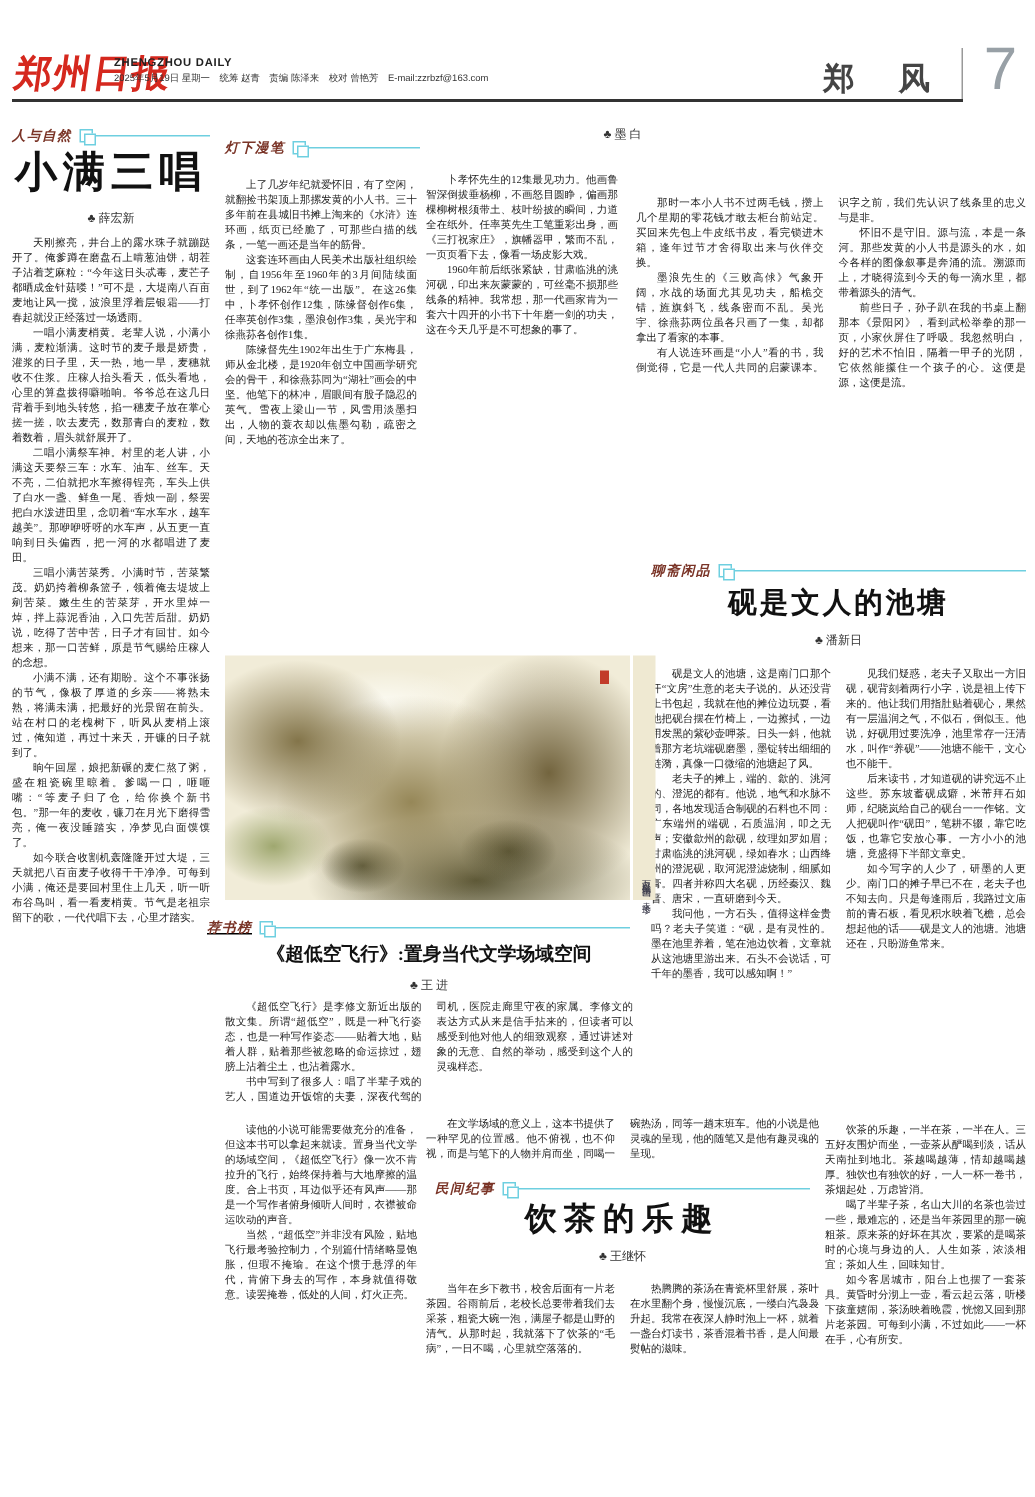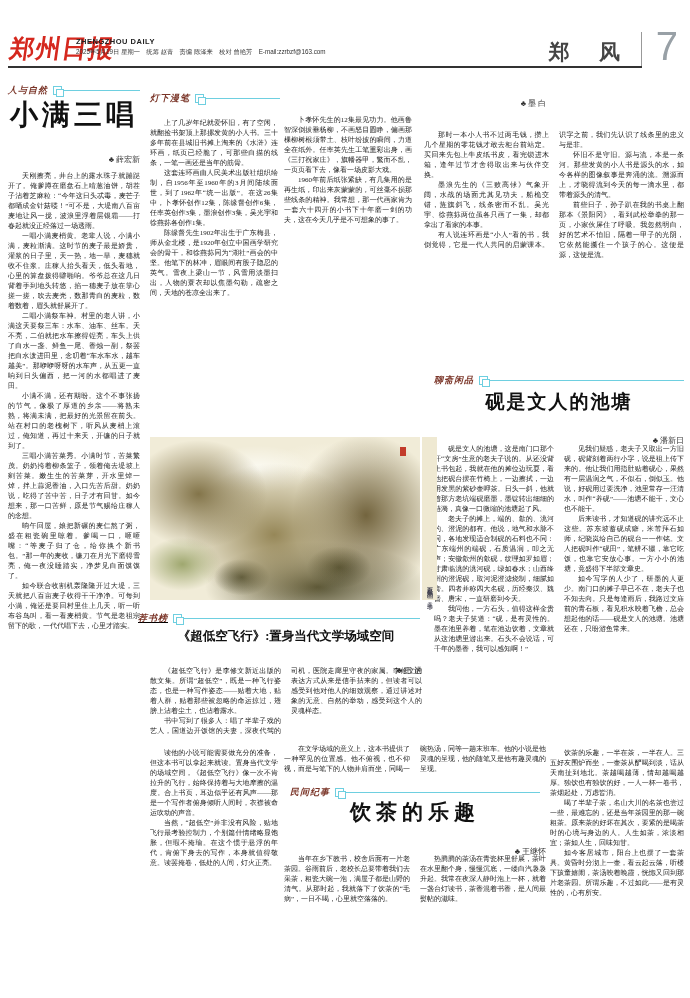--- a/index.html
+++ b/index.html
@@ -21,21 +21,21 @@
   
   .clabel{display:flex;align-items:center;height:12px;}
   .clabel .lt{font-size:9px;font-weight:bold;color:#7a3427;letter-spacing:1px;white-space:nowrap;
               font-family:"Liberation Serif",serif;font-style:italic;}
   .sqs{position:relative;width:7px;height:7px;border:1px solid #6ecfe0;margin:0 2px 0 5px;flex:none;}
   .sqs:after{content:"";position:absolute;left:2px;top:2px;width:6px;height:6px;
              border:1px solid #6ecfe0;background:#fff;}
   .cline{flex:1;height:1px;background:#6ecfe0;}
   
   .t-big{text-align:center;font-weight:bold;color:#111;}
-  .author{text-align:right;font-size:8px;color:#333;margin-top:20px;}
+  .author{text-align:center;font-size:8px;color:#333;margin-top:6px;}
   
   .tx{overflow:hidden;}
   .tx p{margin:0;text-indent:2em;font-size:7px;line-height:10px;text-align:justify;
         color:#1c1c1c;}
   .cols2{column-count:2;column-gap:10px;}
   
   .rail{position:absolute;left:8px;top:84px;width:132px;height:906px;}
   .rail-title{font-size:28px;letter-spacing:4px;margin-top:0;}
   .rail-body{height:846px;margin-top:6px;}
 
@@ -104,43 +104,43 @@
       <span class="lt">人与自然</span>
       <span class="sqs"></span>
       <span class="cline"></span>
     </div>
     <div class="t-big rail-title">小满三唱</div>
     <div class="author">♣ 薛宏新</div>
     <div class="tx rail-body">
       <p>天刚擦亮，井台上的露水珠子就蹦跶开了。俺爹蹲在磨盘石上啃葱油饼，胡茬子沾着芝麻粒：“今年这日头忒毒，麦芒子都晒成金针菇喽！”可不是，大堤南八百亩麦地让风一搅，波浪里浮着层银霜——打春起就没正经落过一场透雨。</p>
       <p>一唱小满麦梢黄。老辈人说，小满小满，麦粒渐满。这时节的麦子最是娇贵，灌浆的日子里，天一热，地一旱，麦穗就收不住浆。庄稼人抬头看天，低头看地，心里的算盘拨得噼啪响。爷爷总在这几日背着手到地头转悠，掐一穗麦子放在掌心搓一搓，吹去麦壳，数那青白的麦粒，数着数着，眉头就舒展开了。</p>
       <p>二唱小满祭车神。村里的老人讲，小满这天要祭三车：水车、油车、丝车。天不亮，二伯就把水车擦得锃亮，车头上供了白水一盏、鲜鱼一尾、香烛一副，祭罢把白水泼进田里，念叨着“车水车水，越车越美”。那咿咿呀呀的水车声，从五更一直响到日头偏西，把一河的水都唱进了麦田。</p>
+      <p>三唱小满苦菜秀。小满时节，苦菜繁茂。奶奶挎着柳条篮子，领着俺去堤坡上剜苦菜。嫩生生的苦菜芽，开水里焯一焯，拌上蒜泥香油，入口先苦后甜。奶奶说，吃得了苦中苦，日子才有回甘。如今想来，那一口苦鲜，原是节气赐给庄稼人的念想。</p>
       <p>小满不满，还有期盼。这个不事张扬的节气，像极了厚道的乡亲——将熟未熟，将满未满，把最好的光景留在前头。站在村口的老槐树下，听风从麦梢上滚过，俺知道，再过十来天，开镰的日子就到了。</p>
-      <p>三唱小满苦菜秀。小满时节，苦菜繁茂。奶奶挎着柳条篮子，领着俺去堤坡上剜苦菜。嫩生生的苦菜芽，开水里焯一焯，拌上蒜泥香油，入口先苦后甜。奶奶说，吃得了苦中苦，日子才有回甘。如今想来，那一口苦鲜，原是节气赐给庄稼人的念想。</p>
       <p>晌午回屋，娘把新碾的麦仁熬了粥，盛在粗瓷碗里晾着。爹喝一口，咂咂嘴：“等麦子归了仓，给你换个新书包。”那一年的麦收，镰刀在月光下磨得雪亮，俺一夜没睡踏实，净梦见白面馍馍了。</p>
       <p>如今联合收割机轰隆隆开过大堤，三天就把八百亩麦子收得干干净净。可每到小满，俺还是要回村里住上几天，听一听布谷鸟叫，看一看麦梢黄。节气是老祖宗留下的歌，一代代唱下去，心里才踏实。</p>
     </div>
   </div>
 
   <div class="hj-label clabel">
     <span class="lt">灯下漫笔</span>
     <span class="sqs"></span>
     <span class="cline"></span>
   </div>
   <div class="hj-head">
     <div class="author">♣ 墨 白</div>
   </div>
   <div class="tx hj-col1">
     <p>上了几岁年纪就爱怀旧，有了空闲，就翻捡书架顶上那摞发黄的小人书。三十多年前在县城旧书摊上淘来的《水浒》连环画，纸页已经脆了，可那些白描的线条，一笔一画还是当年的筋骨。</p>
     <p>这套连环画由人民美术出版社组织绘制，自1956年至1960年的3月间陆续面世，到了1962年“统一出版”。在这26集中，卜孝怀创作12集，陈缘督创作6集，任率英创作3集，墨浪创作3集，吴光宇和徐燕荪各创作1集。</p>
     <p>陈缘督先生1902年出生于广东梅县，师从金北楼，是1920年创立中国画学研究会的骨干，和徐燕荪同为“湖社”画会的中坚。他笔下的林冲，眉眼间有股子隐忍的英气。雪夜上梁山一节，风雪用淡墨扫出，人物的蓑衣却以焦墨勾勒，疏密之间，天地的苍凉全出来了。</p>
   </div>
   <div class="tx hj-col2">
     <p>卜孝怀先生的12集最见功力。他画鲁智深倒拔垂杨柳，不画怒目圆睁，偏画那棵柳树根须带土、枝叶纷披的瞬间，力道全在纸外。任率英先生工笔重彩出身，画《三打祝家庄》，旗幡器甲，繁而不乱，一页页看下去，像看一场皮影大戏。</p>
-    <p>1960年前后纸张紧缺，有几集用的是再生纸，印出来灰蒙蒙的，可丝毫不损那些线条的精神。我常想，那一代画家肯为一套六十四开的小书下十年磨一剑的功夫，这在今天几乎是不可想象的事了。</p>
+    <p>1960年前后纸张紧缺，甘肃临洮的洮河砚，印出来灰蒙蒙的，可丝毫不损那些线条的精神。我常想，那一代画家肯为一套六十四开的小书下十年磨一剑的功夫，这在今天几乎是不可想象的事了。</p>
   </div>
   <div class="tx cols2 hj-cols34">
     <p>那时一本小人书不过两毛钱，攒上几个星期的零花钱才敢去柜台前站定。买回来先包上牛皮纸书皮，看完锁进木箱，逢年过节才舍得取出来与伙伴交换。</p>
     <p>墨浪先生的《三败高俅》气象开阔，水战的场面尤其见功夫，船桅交错，旌旗斜飞，线条密而不乱。吴光宇、徐燕荪两位虽各只画了一集，却都拿出了看家的本事。</p>
     <p>有人说连环画是“小人”看的书，我倒觉得，它是一代人共同的启蒙课本。识字之前，我们先认识了线条里的忠义与是非。</p>
     <p>怀旧不是守旧。源与流，本是一条河。那些发黄的小人书是源头的水，如今各样的图像叙事是奔涌的流。溯源而上，才晓得流到今天的每一滴水里，都带着源头的清气。</p>
     <p>前些日子，孙子趴在我的书桌上翻那本《景阳冈》，看到武松举拳的那一页，小家伙屏住了呼吸。我忽然明白，好的艺术不怕旧，隔着一甲子的光阴，它依然能攥住一个孩子的心。这便是源，这便是流。</p>
   </div>
 
   <div class="yan-head">
@@ -198,16 +198,16 @@
     <div class="t-big yc-title">饮茶的乐趣</div>
     <div class="author">♣ 王继怀</div>
   </div>
   <div class="tx cols2 yc-body">
     <p>当年在乡下教书，校舍后面有一片老茶园。谷雨前后，老校长总要带着我们去采茶，粗瓷大碗一泡，满屋子都是山野的清气。从那时起，我就落下了饮茶的“毛病”，一日不喝，心里就空落落的。</p>
     <p>热腾腾的茶汤在青瓷杯里舒展，茶叶在水里翻个身，慢慢沉底，一缕白汽袅袅升起。我常在夜深人静时泡上一杯，就着一盏台灯读书，茶香混着书香，是人间最熨帖的滋味。</p>
   </div>
   <div class="tx yc-tail">
     <p>饮茶的乐趣，一半在茶，一半在人。三五好友围炉而坐，一壶茶从酽喝到淡，话从天南扯到地北。茶越喝越薄，情却越喝越厚。独饮也有独饮的好，一人一杯一卷书，茶烟起处，万虑皆消。</p>
     <p>喝了半辈子茶，名山大川的名茶也尝过一些，最难忘的，还是当年茶园里的那一碗粗茶。原来茶的好坏在其次，要紧的是喝茶时的心境与身边的人。人生如茶，浓淡相宜；茶如人生，回味知甘。</p>
-    <p>如今客居城市，阳台上也摆了一套茶具。黄昏时分沏上一壶，看云起云落，听楼下孩童嬉闹，茶汤映着晚霞，恍惚又回到那片老茶园。所谓乐趣，不过如此——是有灵性的，心有所安。</p>
+    <p>如今客居城市，阳台上也摆了一套茶具。黄昏时分沏上一壶，看云起云落，听楼下孩童嬉闹，茶汤映着晚霞，恍惚又回到那片老茶园。可每到小满，不过如此——一杯在手，心有所安。</p>
   </div>
 
 </div>
 
 </body></html>

